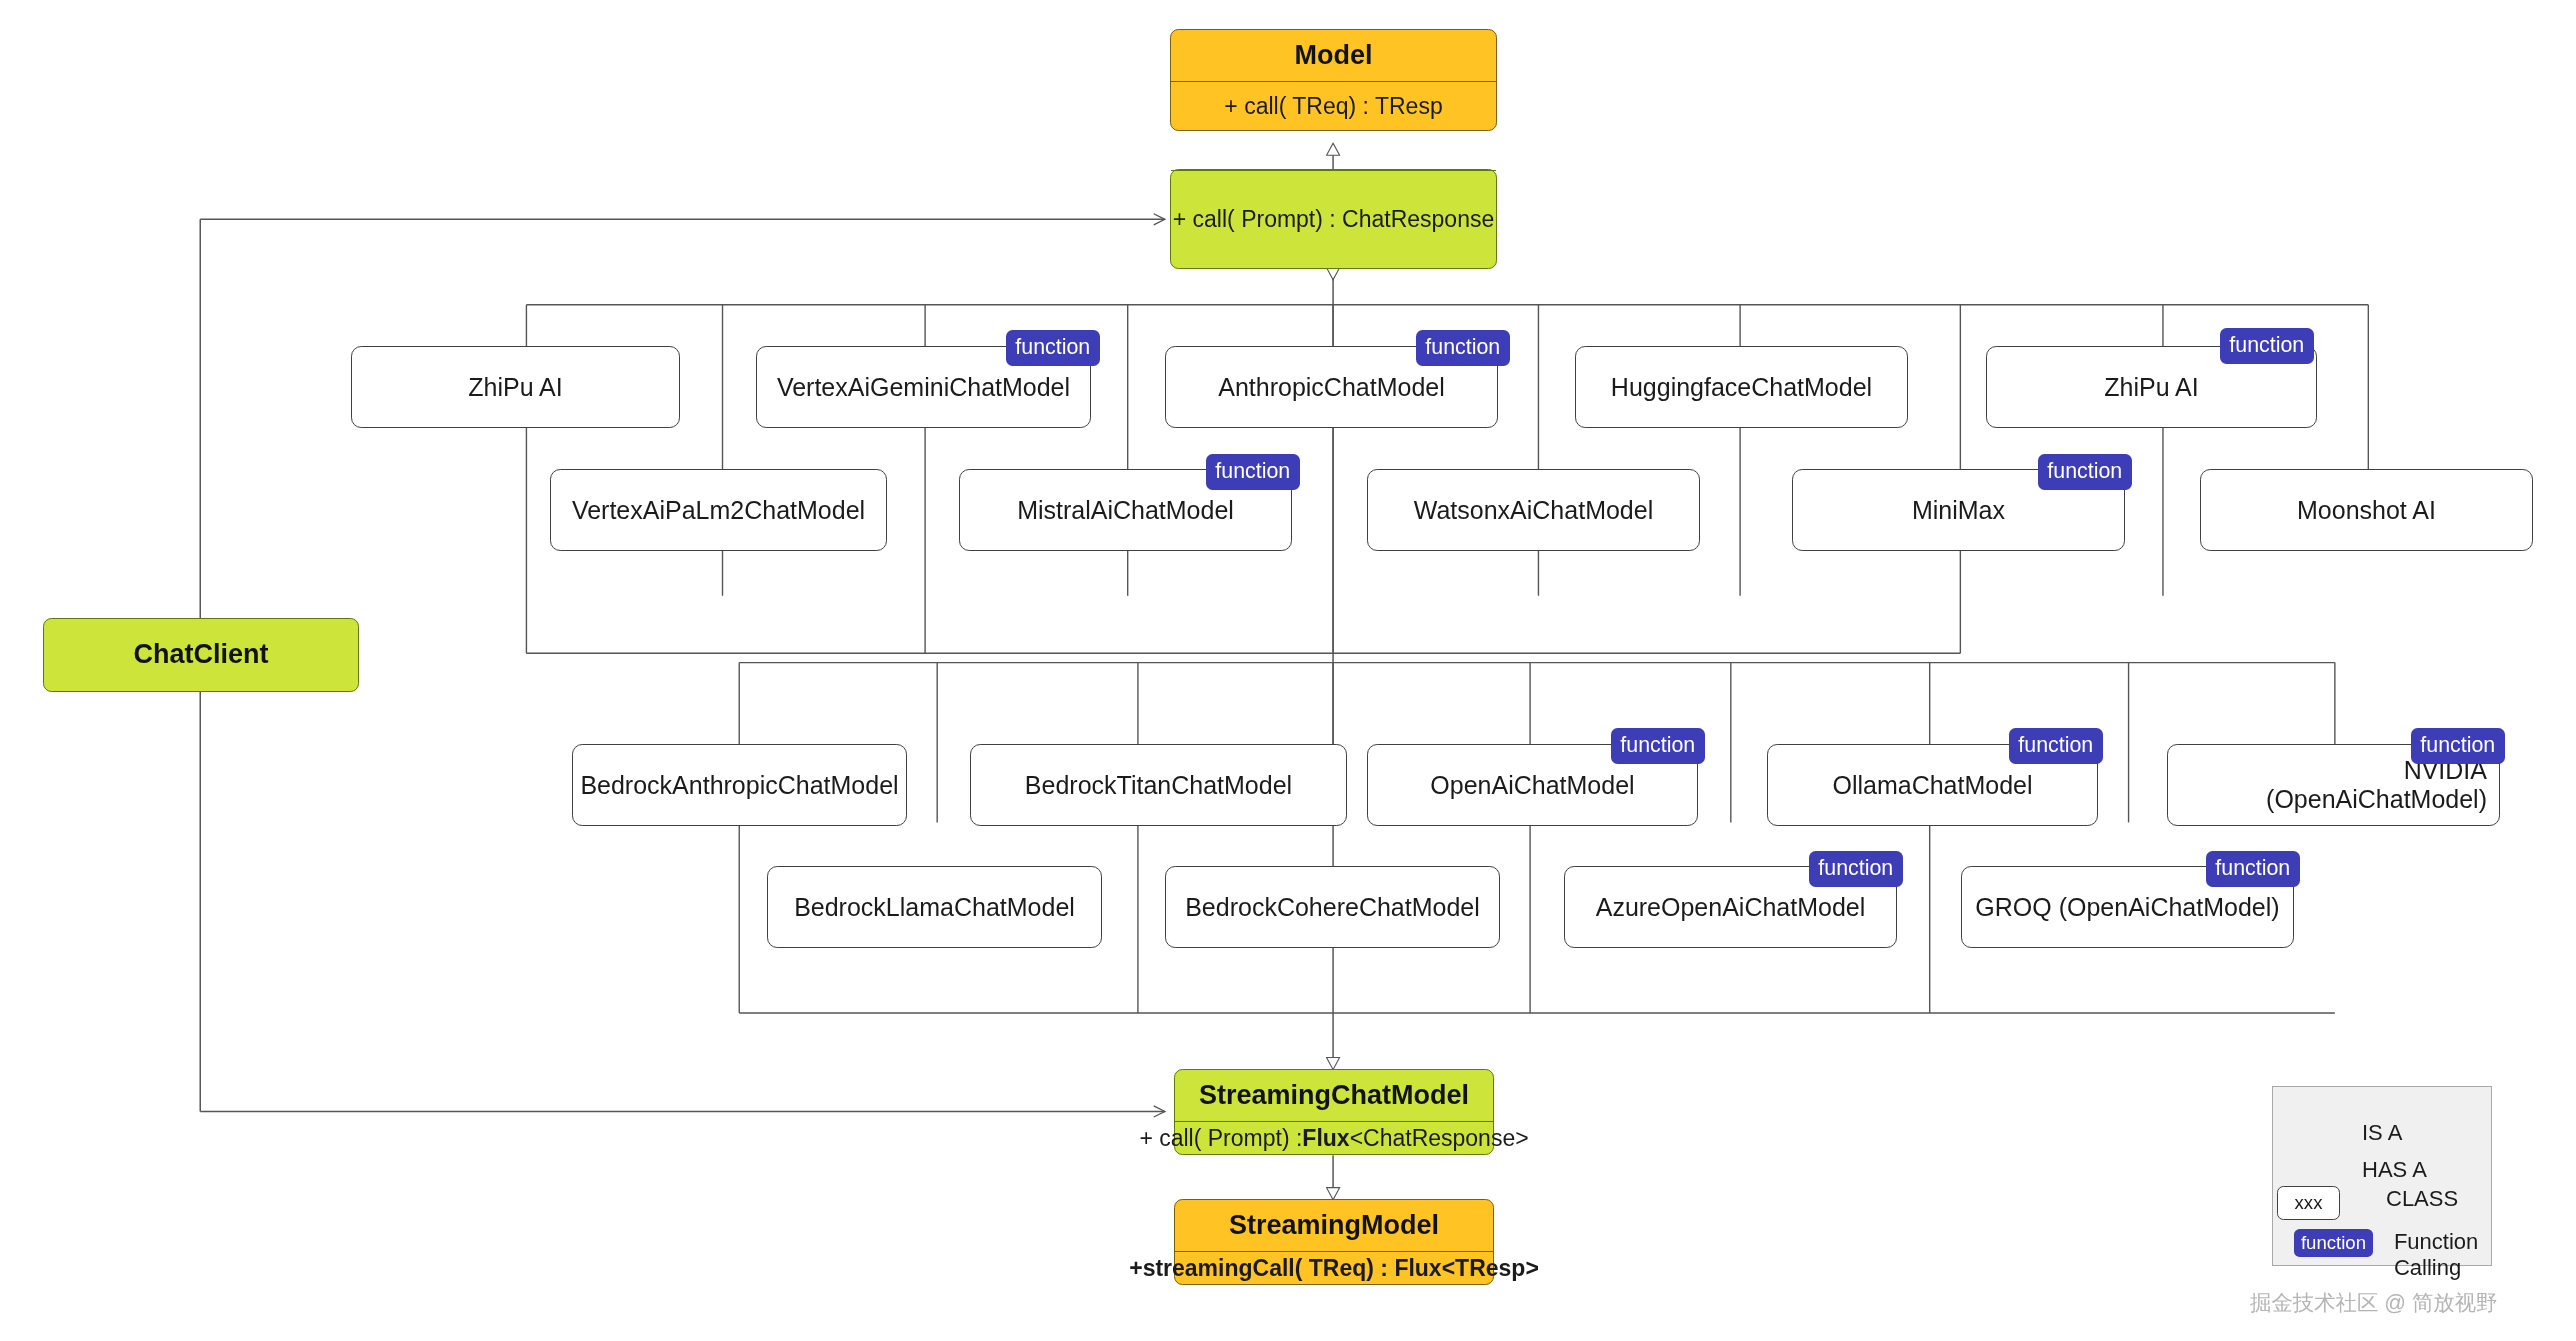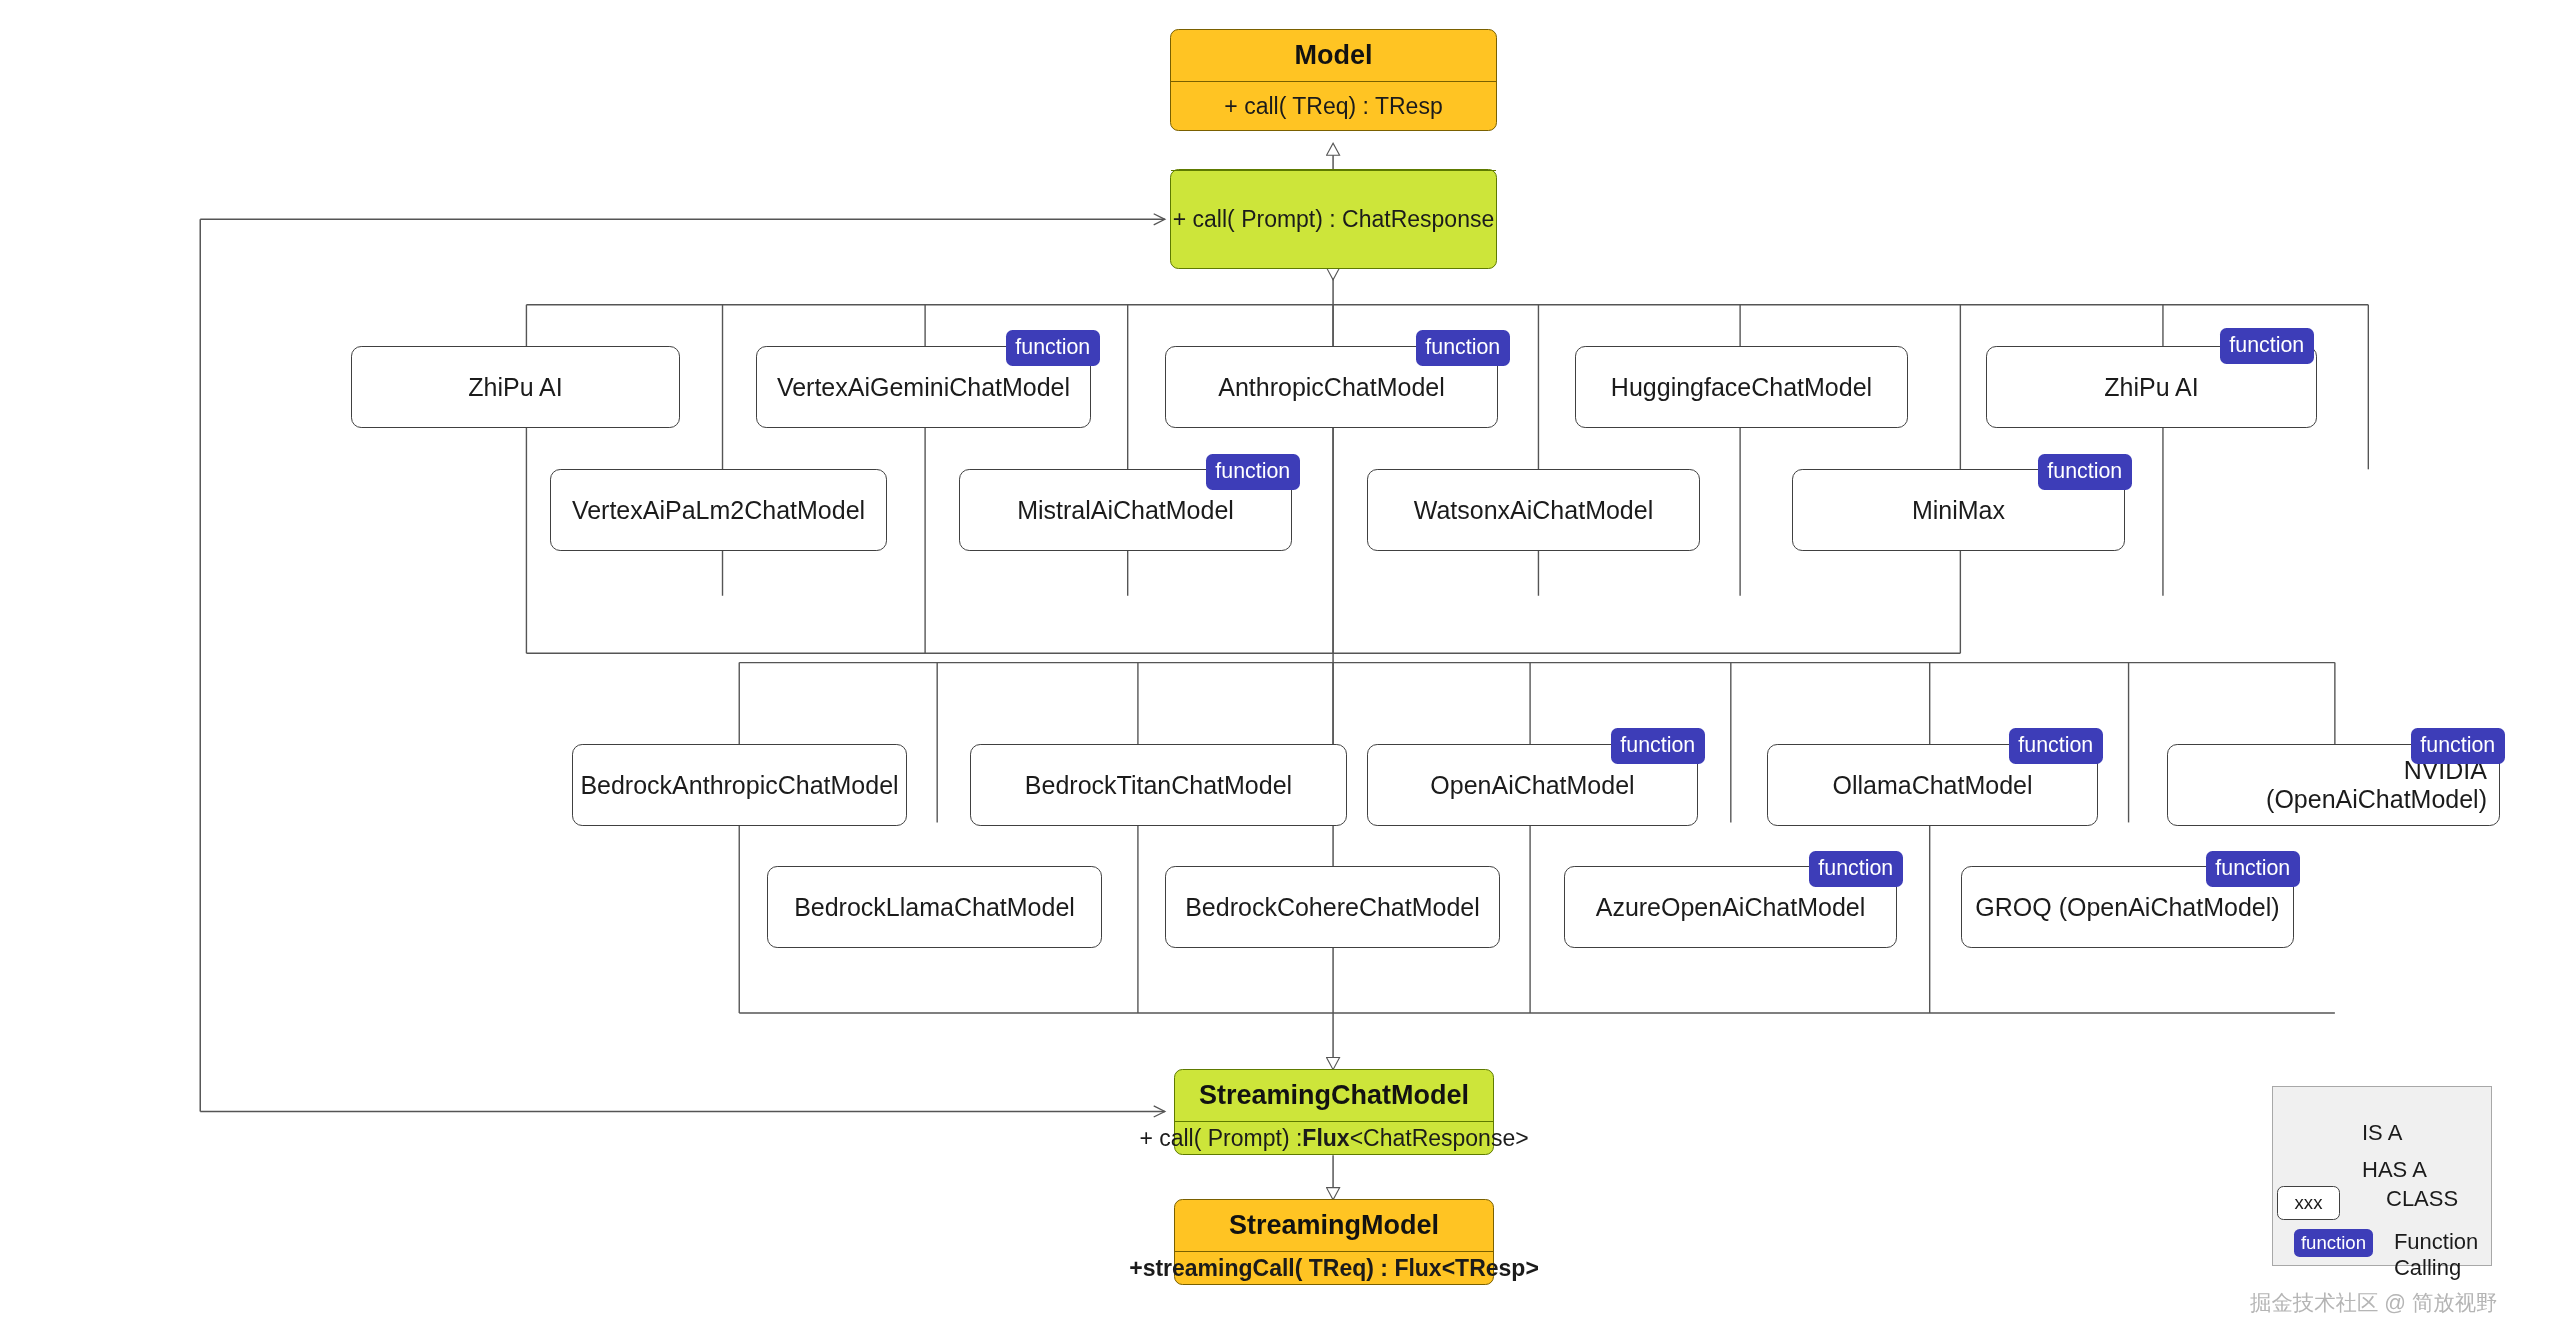--- a/index.html
+++ b/index.html
@@ -241,20 +241,23 @@
       <span>+ call( TReq) : TResp</span>
     </div>
   </div>
 
   <div class="node iface green" style="left:1170px; top:169px; width:327px; height:100px;">
     <div class="compartment">
       <span>+ call( Prompt) : ChatResponse</span>
     </div>
   </div>
 
+  <div class="node iface green plain" style="left:43px; top:618px; width:316px; height:74px;">
+    <div class="title">ChatClient</div>
+  </div>
 
   <div class="node iface green" style="left:1174px; top:1069px; width:320px; height:86px;">
     <div class="title">StreamingChatModel</div>
     <div class="compartment">
       <span>+ call( Prompt) : </span>
         <b>Flux</b>
         <span>&lt;ChatResponse&gt;</span>
     </div>
   </div>
 
@@ -300,20 +303,23 @@
 
   <div class="node leaf" style="left:1367px; top:469px; width:333px;">
     <div class="title">WatsonxAiChatModel</div>
   </div>
 
   <div class="node leaf" style="left:1792px; top:469px; width:333px;">
     <div class="title">MiniMax</div>
   </div>
   <div class="fn-badge" style="left:2038px; top:454px;">function</div>
 
+  <div class="node leaf" style="left:2200px; top:469px; width:333px;">
+    <div class="title">Moonshot AI</div>
+  </div>
 
   <div class="node leaf" style="left:572px; top:744px; width:335px;">
     <div class="title">BedrockAnthropicChatModel</div>
   </div>
 
   <div class="node leaf" style="left:970px; top:744px; width:377px;">
     <div class="title">BedrockTitanChatModel</div>
   </div>
 
   <div class="node leaf" style="left:1367px; top:744px; width:331px;">

